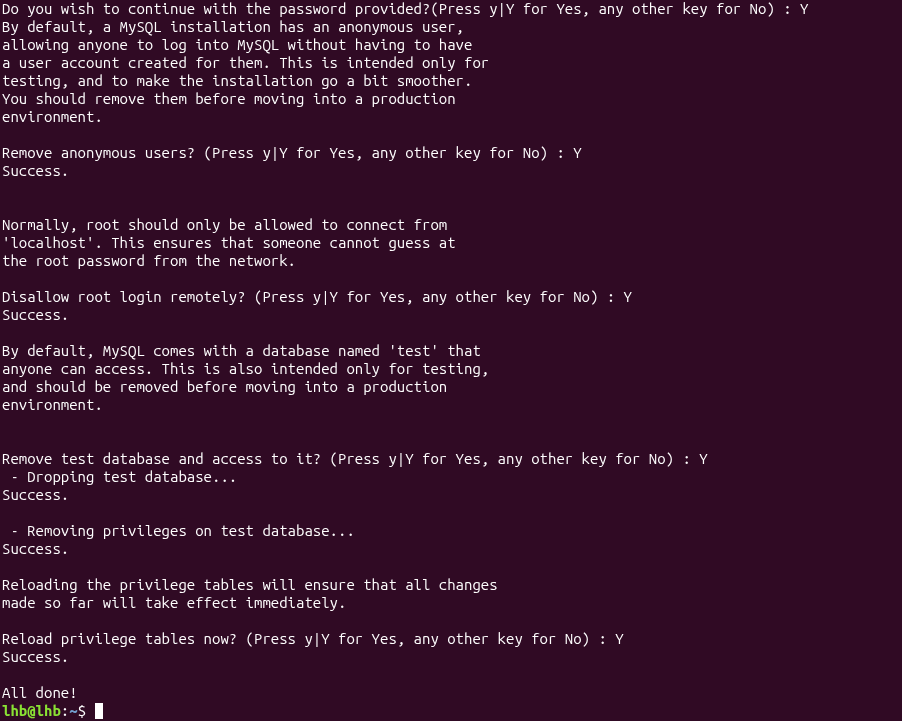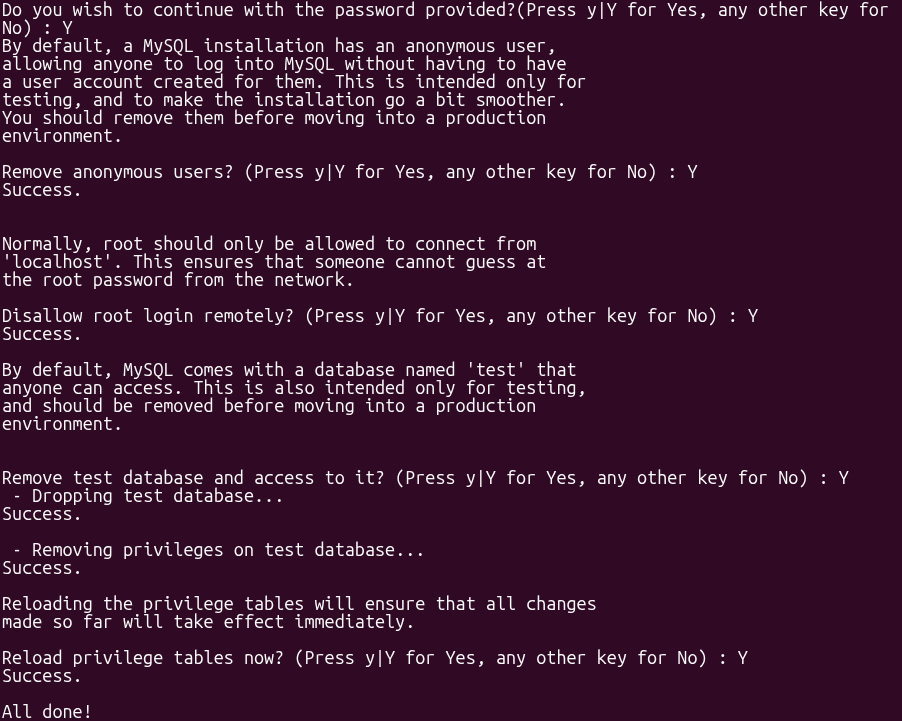--- a/index.html
+++ b/index.html
@@ -10,21 +10,21 @@
     background: #300a24;
     overflow: hidden;
   }
   .terminal {
     box-sizing: border-box;
     width: 902px;
     height: 721px;
     background: #300a24;
     color: #ffffff;
     font-family: "Ubuntu Mono", "DejaVu Sans Mono", "Menlo", "Consolas", monospace;
-    font-size: 18px;
+    font-size: 15px;
     line-height: 18px;
     padding: 0 2px;
     white-space: pre-wrap;
     word-break: break-word;
   }
   .prompt-user { color: #8ae234; font-weight: bold; }
   .prompt-host { color: #8ae234; font-weight: bold; }
   .prompt-at   { color: #8ae234; font-weight: bold; }
   .prompt-colon{ color: #ffffff; }
   .prompt-path { color: #729fcf; font-weight: bold; }

